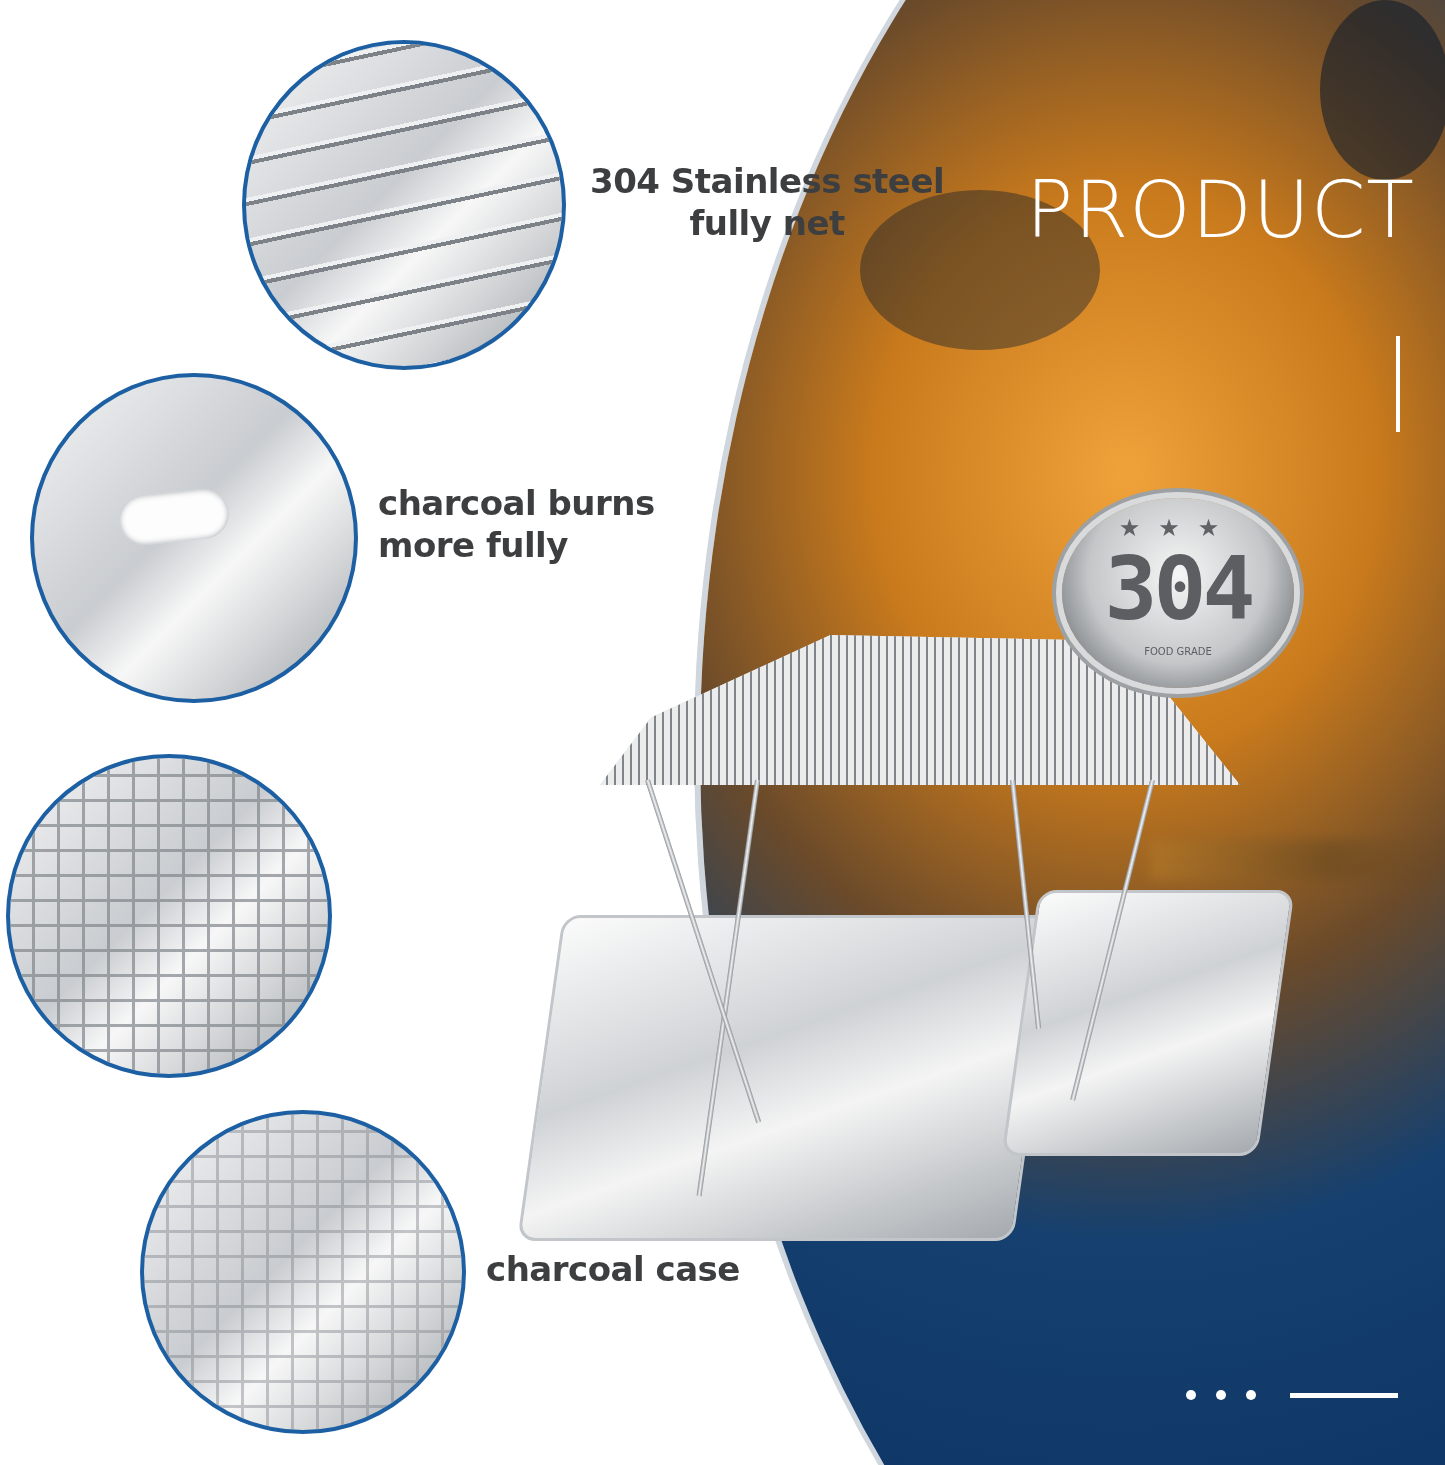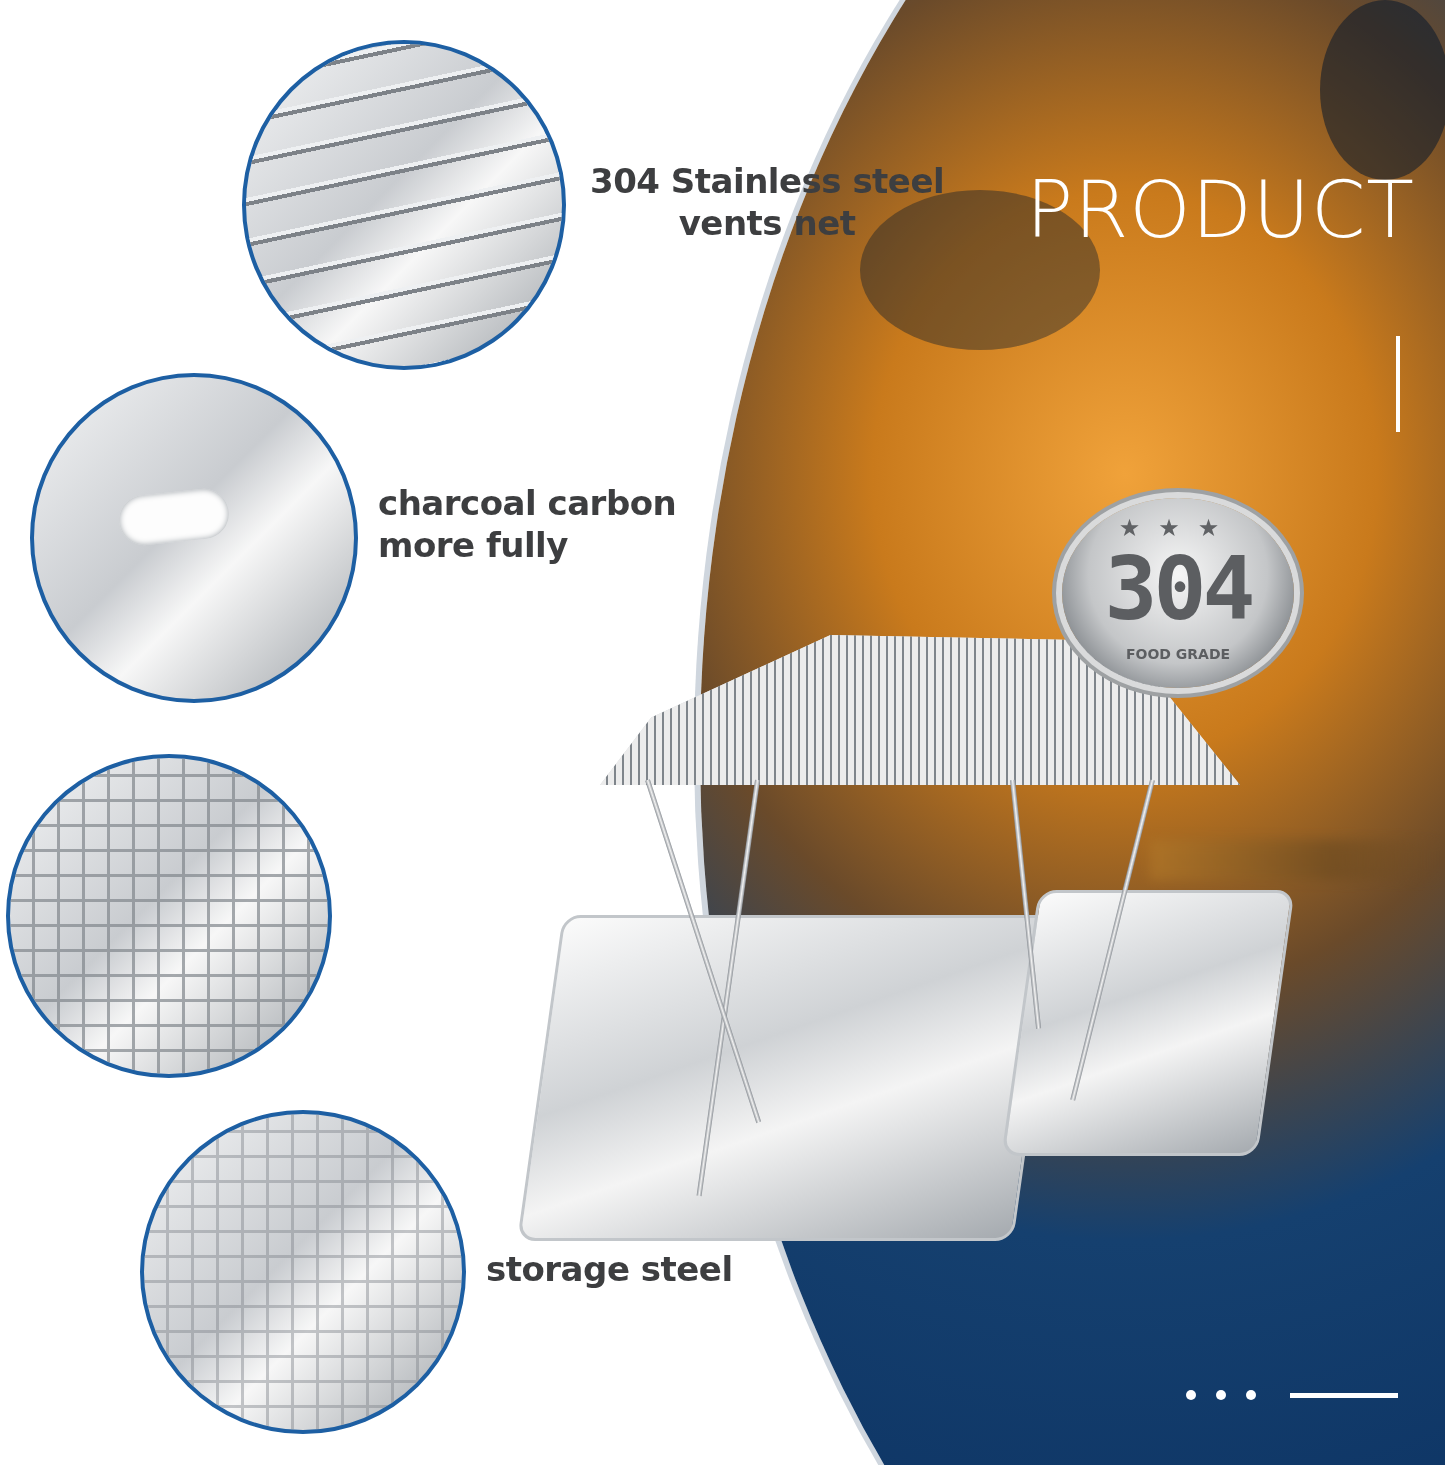--- a/index.html
+++ b/index.html
@@ -14,21 +14,21 @@
   .detail-circle{position:absolute;border-radius:50%;border:4px solid #1d5fa3;overflow:hidden;background:linear-gradient(135deg,#f3f4f5,#c9ccd0 45%,#f7f7f7 60%,#9ea3a8);}
   .grill-lines{position:absolute;inset:0;background:repeating-linear-gradient(-12deg,transparent 0 22px,#7d8288 22px 26px,#eef0f2 26px 30px,transparent 30px 40px);}
   .mesh{position:absolute;inset:0;background:
       repeating-linear-gradient(0deg,transparent 0 22px,#80868c 22px 25px),
       repeating-linear-gradient(90deg,transparent 0 22px,#80868c 22px 25px);opacity:.7;}
   .vent{position:absolute;left:85px;top:115px;width:110px;height:50px;border-radius:25px;background:#fdfdfd;box-shadow:inset 0 0 6px #9aa0a6;transform:rotate(-6deg);}
   .label{position:absolute;color:#3d3e40;font-weight:bold;font-size:34px;line-height:42px;letter-spacing:-0.5px;}
   .badge{position:absolute;left:1062px;top:498px;width:232px;height:190px;border-radius:50%;background:radial-gradient(circle at 50% 40%,#f6f6f6,#c4c6c8 55%,#8d9195 75%,#e7e7e7 82%,#7a7d80 100%);box-shadow:0 0 0 6px #d9dadb,0 0 0 10px #9ea1a3;text-align:center;color:#5b5d60;}
   .badge-stars{position:absolute;top:16px;left:0;right:0;font-size:24px;letter-spacing:18px;color:#606265;}
   .badge-num{position:absolute;top:46px;left:0;right:0;font-size:88px;font-weight:bold;line-height:90px;letter-spacing:-4px;color:#5c5e61;font-family:"DejaVu Sans Mono","Liberation Mono",monospace;text-align:center;}
-  .badge-sub{position:absolute;top:148px;left:0;right:0;font-size:14px;font-weight:bold;color:#5c5e61;text-align:center;}
+  .badge-sub{position:absolute;top:148px;left:0;right:0;font-size:10px;font-weight:normal;color:#5c5e61;text-align:center;}
   .product{position:absolute;left:540px;top:600px;width:800px;height:700px;}
   .tray{position:absolute;background:linear-gradient(160deg,#fbfbfb,#cfd2d5 40%,#f4f4f4 60%,#a5aaaf);border:3px solid #c2c6ca;border-radius:18px;}
   .grill-top{position:absolute;left:60px;top:35px;width:640px;height:150px;clip-path:polygon(8% 55%,36% 0,82% 4%,100% 100%,52% 100%,0 100%);
     background:repeating-linear-gradient(90deg,#ececec 0 6px,#7f858b 6px 8px),#d4d7da;}
   .leg{position:absolute;width:5px;background:linear-gradient(90deg,#8b9096,#f2f2f2,#8b9096);transform-origin:top center;}
   .dots{position:absolute;left:1186px;top:1390px;display:flex;gap:20px;align-items:center;}
   .dot{width:10px;height:10px;border-radius:50%;background:#ffffff;}
   .dash{width:108px;height:5px;background:#fff;margin-left:14px;}
 </style>
 </head>
@@ -42,42 +42,42 @@
 <div class="title">
   <div>PRODUCT</div>
 </div>
 <div class="title-bar"></div>
 
 <div class="detail-circle" style="left:242px;top:40px;width:316px;height:322px;">
   <div class="grill-lines"></div>
 </div>
 <div class="label" style="left:590px;top:160px;text-align:center;">
   <div>304 Stainless steel</div>
-  <div>vents net</div>
+  <div>fully net</div>
 </div>
 
 <div class="detail-circle" style="left:30px;top:373px;width:320px;height:322px;">
   <div class="vent"></div>
 </div>
 <div class="label" style="left:378px;top:482px;">
-  <div>charcoal carbon</div>
+  <div>charcoal burns</div>
   <div>more fully</div>
 </div>
 
 <div class="detail-circle" style="left:6px;top:754px;width:318px;height:316px;">
   <div class="mesh"></div>
 </div>
 <div class="label" style="left:344px;top:853px;">
 </div>
 
 <div class="detail-circle" style="left:140px;top:1110px;width:318px;height:316px;">
   <div class="mesh" style="opacity:.45;"></div>
 </div>
 <div class="label" style="left:486px;top:1248px;">
-  <div>storage steel</div>
+  <div>charcoal case</div>
 </div>
 
 <div class="product">
   <div class="tray" style="left:0;top:315px;width:490px;height:320px;transform:skewX(-8deg);"></div>
   <div class="tray" style="left:480px;top:290px;width:250px;height:260px;transform:skewX(-8deg);"></div>
   <div class="grill-top"></div>
   <div class="leg" style="left:215px;top:180px;height:420px;transform:rotate(8deg);"></div>
   <div class="leg" style="left:105px;top:180px;height:360px;transform:rotate(-18deg);"></div>
   <div class="leg" style="left:610px;top:180px;height:330px;transform:rotate(14deg);"></div>
   <div class="leg" style="left:470px;top:180px;height:250px;transform:rotate(-6deg);"></div>

